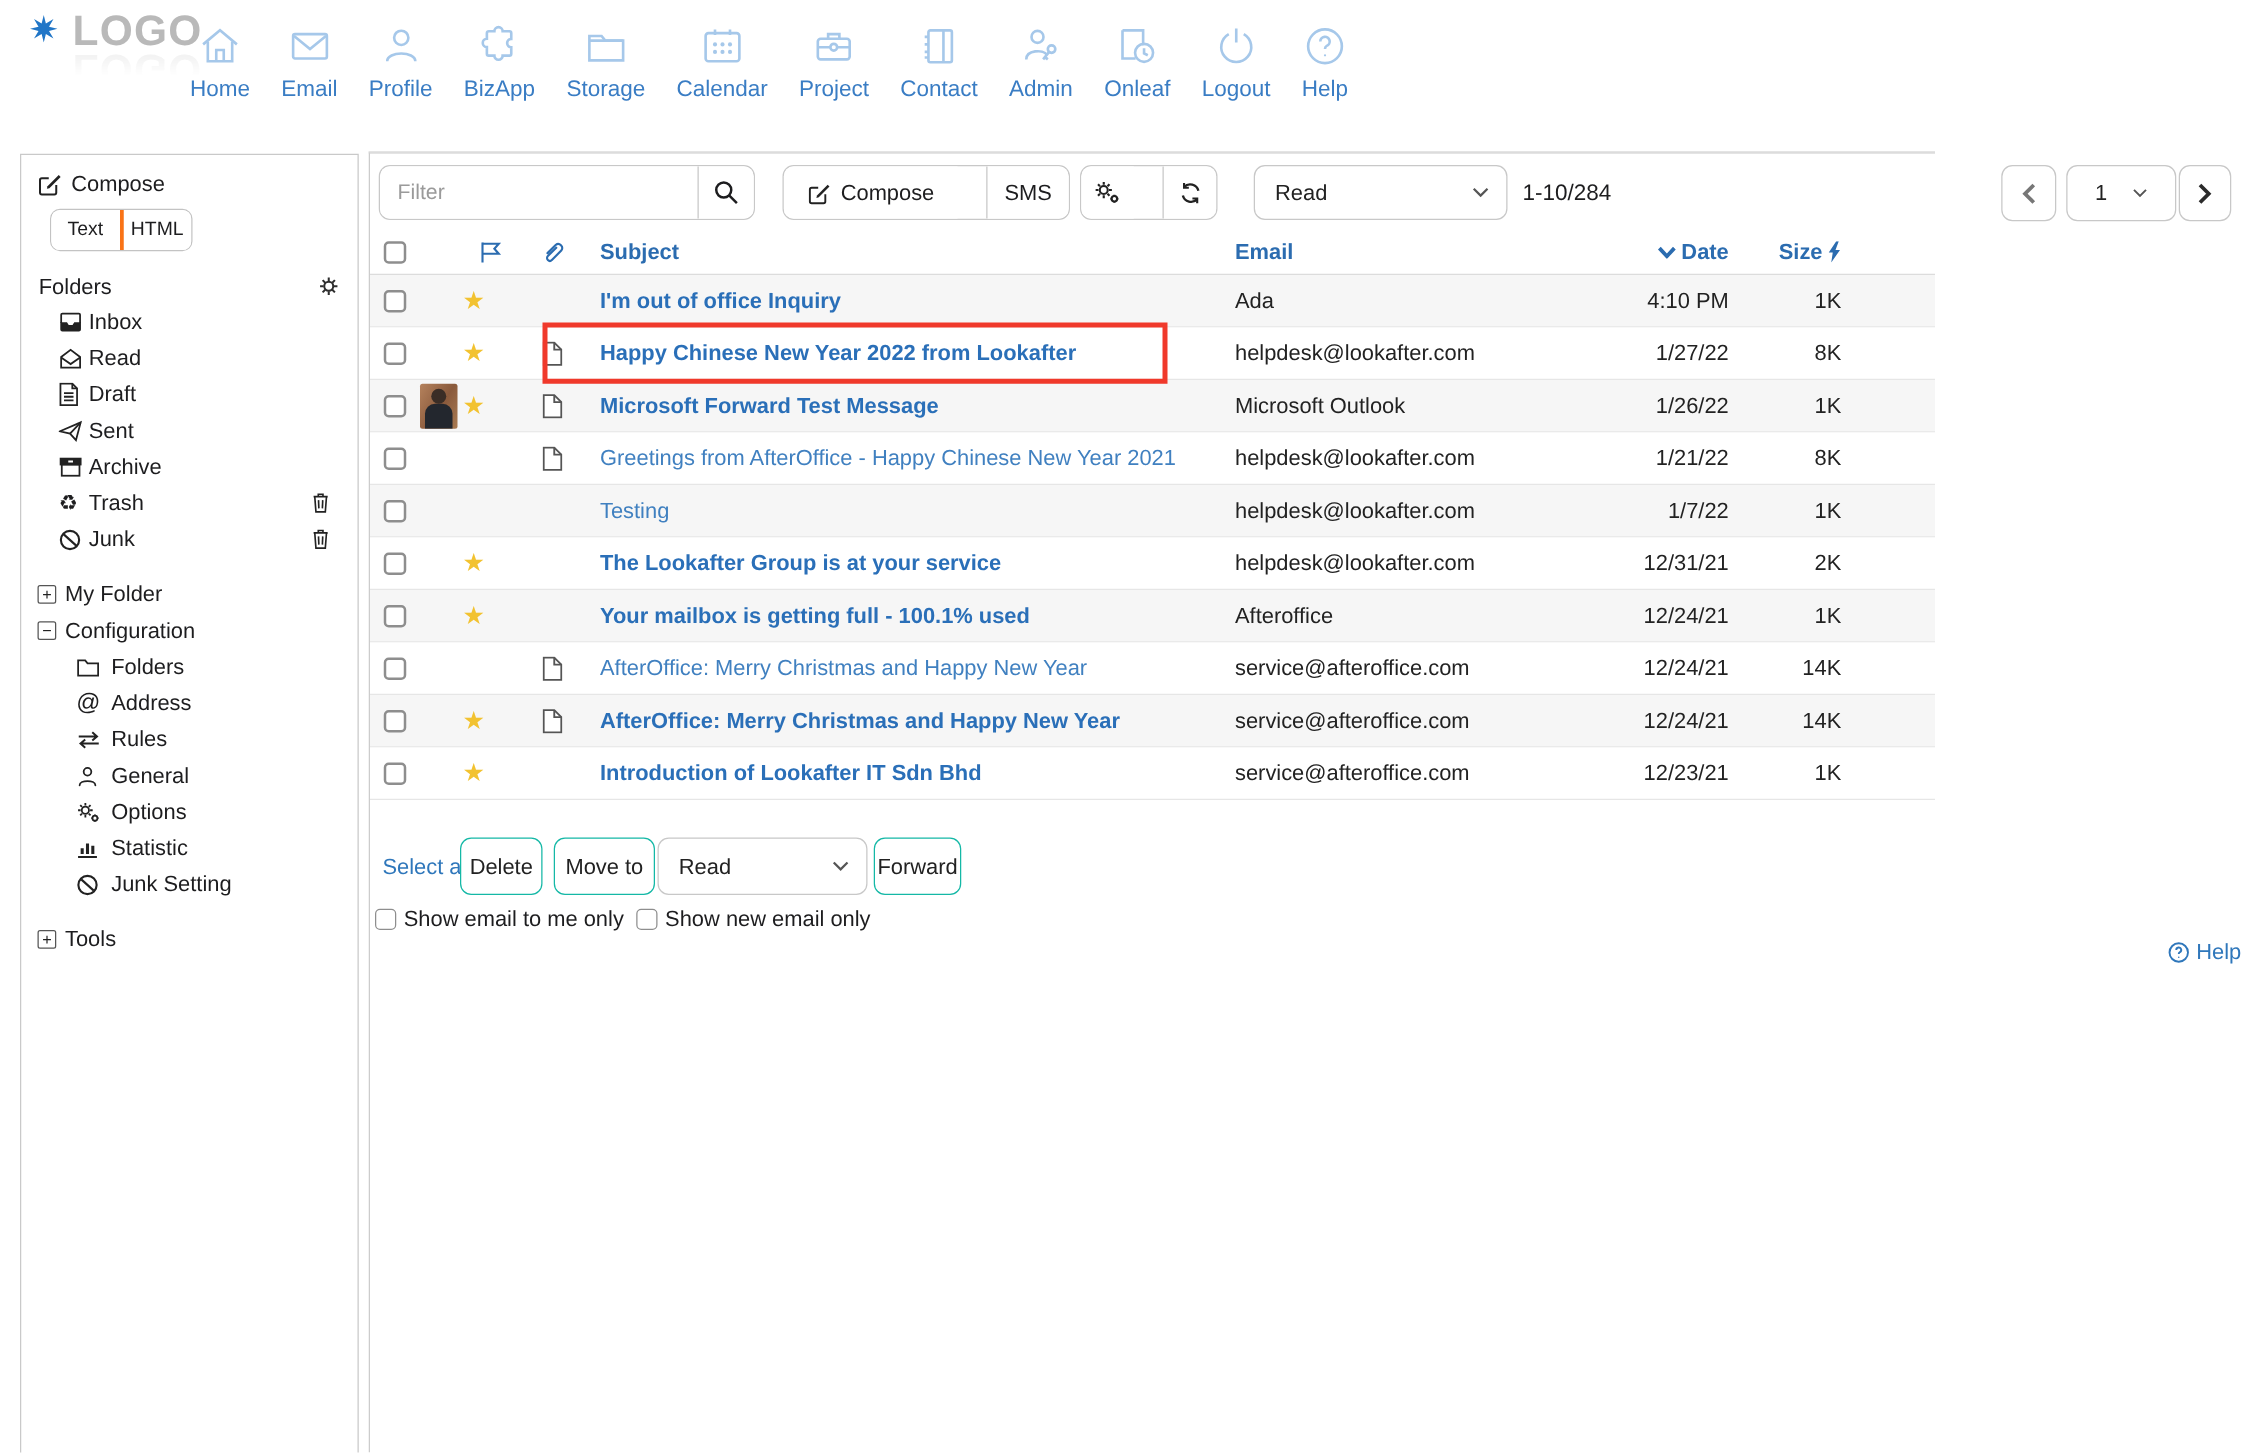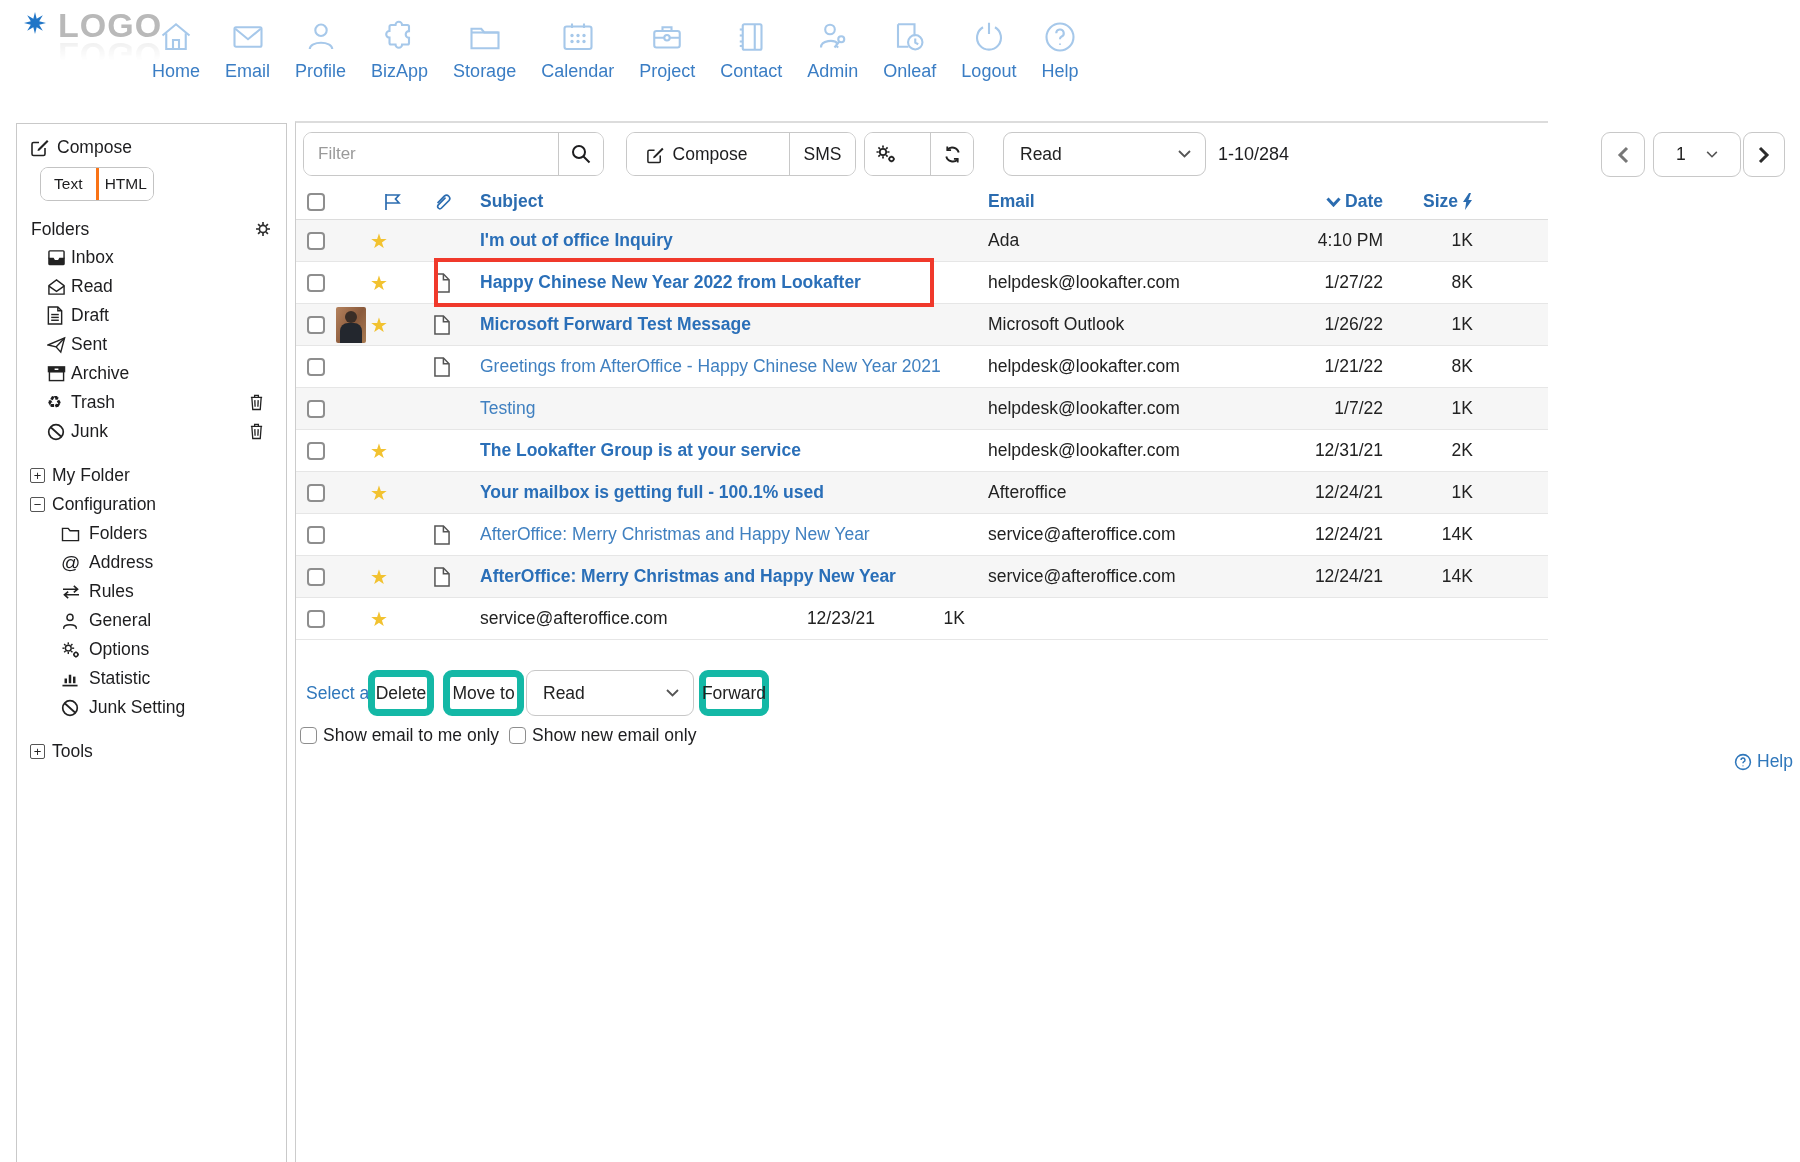--- a/index.html
+++ b/index.html
@@ -101,21 +101,21 @@
   .avatar::after { content:''; position:absolute; left:4px; top:16px; width:22px; height:20px;
     border-radius:8px 8px 0 0; background:#23272e; }
   .red-box { position:absolute; left:138px; top:135px; width:500px; height:49px;
     border:4px solid #f0392b; z-index:5; pointer-events:none; }
 
   
   .bottom-bar { position:absolute; top:547px; left:0; right:0; height:46px; }
   .bb-abs { position:absolute; top:0; height:46px; }
   .link-blue { color:#2f77bb; cursor:pointer; font-size:17.5px; text-decoration:none; }
   .select-all { left:10px; display:flex; align-items:center; }
-  .push-btn { border:7px solid #14b8a6; border-radius:9px; background:#fff;
+  .push-btn { border:1px solid #14b8a6; border-radius:9px; background:#fff;
     display:flex; align-items:center; justify-content:center; font-size:17.5px; cursor:pointer; color:#222; }
   .ba-delete { left:72px; width:66px; }
   .ba-move { left:147px; width:81px; }
   .ba-select { left:230px; width:168px; }
   .ba-forward { left:403px; width:70px; }
   .show-row { position:absolute; top:600px; left:4px; height:24px; display:flex; align-items:center; font-size:17.5px; }
   .show-row .cb { width:17px; height:17px; border-width:1.5px; margin-right:6px; }
   .show-row .lbl2 { margin-left:10px; }
   .help-link { position:absolute; left:1438px; top:628px; display:flex; align-items:center; gap:5px; }
 </style>
@@ -748,20 +748,23 @@
       </div>
       <div class="mrow">
         <span class="cell c-check">
           <span class="cb"></span>
         </span>
         <span class="cell c-avatar"></span>
         <span class="cell c-star">
           <span class="star">★</span>
         </span>
         <span class="cell c-attach"></span>
+        <span class="cell c-subject">
+          <a class="subj b">Introduction of Lookafter IT Sdn Bhd</a>
+        </span>
         <span class="cell c-email">service@afteroffice.com</span>
         <span class="cell c-date">12/23/21</span>
         <span class="cell c-size">1K</span>
       </div>
     </div>
   <div class="red-box"></div>
 
   <div class="bottom-bar">
     <a class="bb-abs link-blue select-all">Select all</a>
     <span class="bb-abs push-btn ba-delete">Delete</span>

